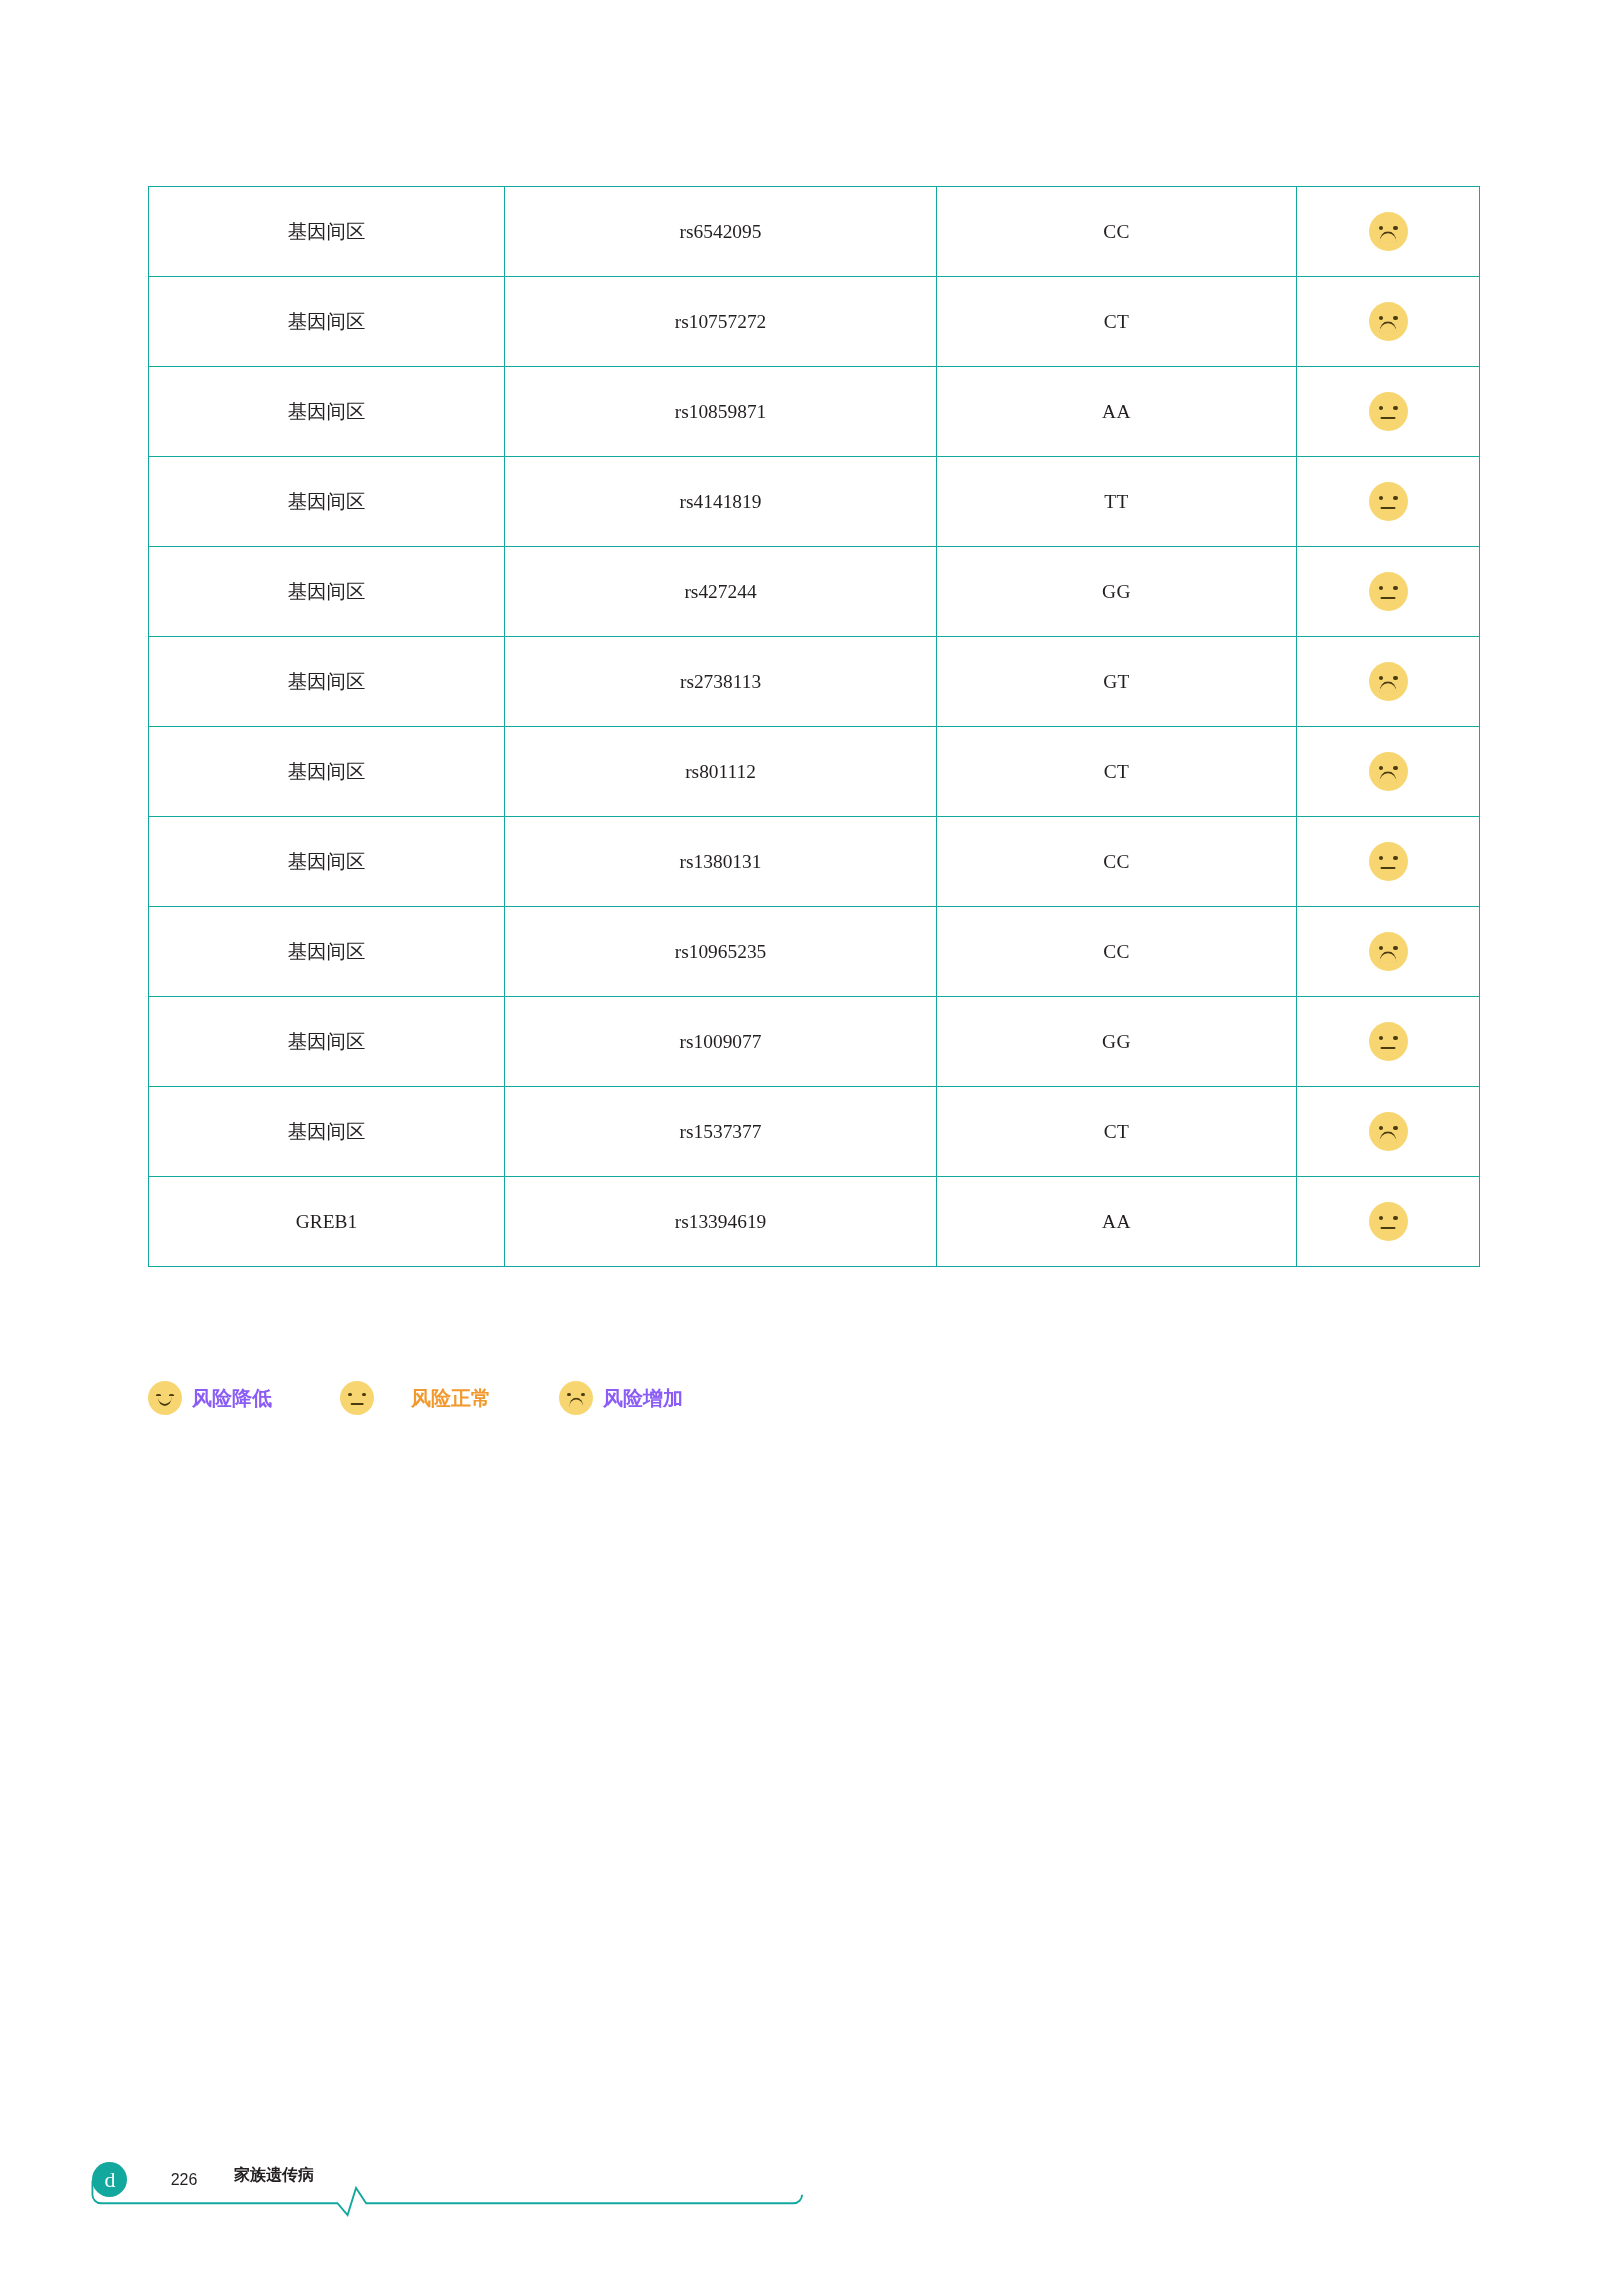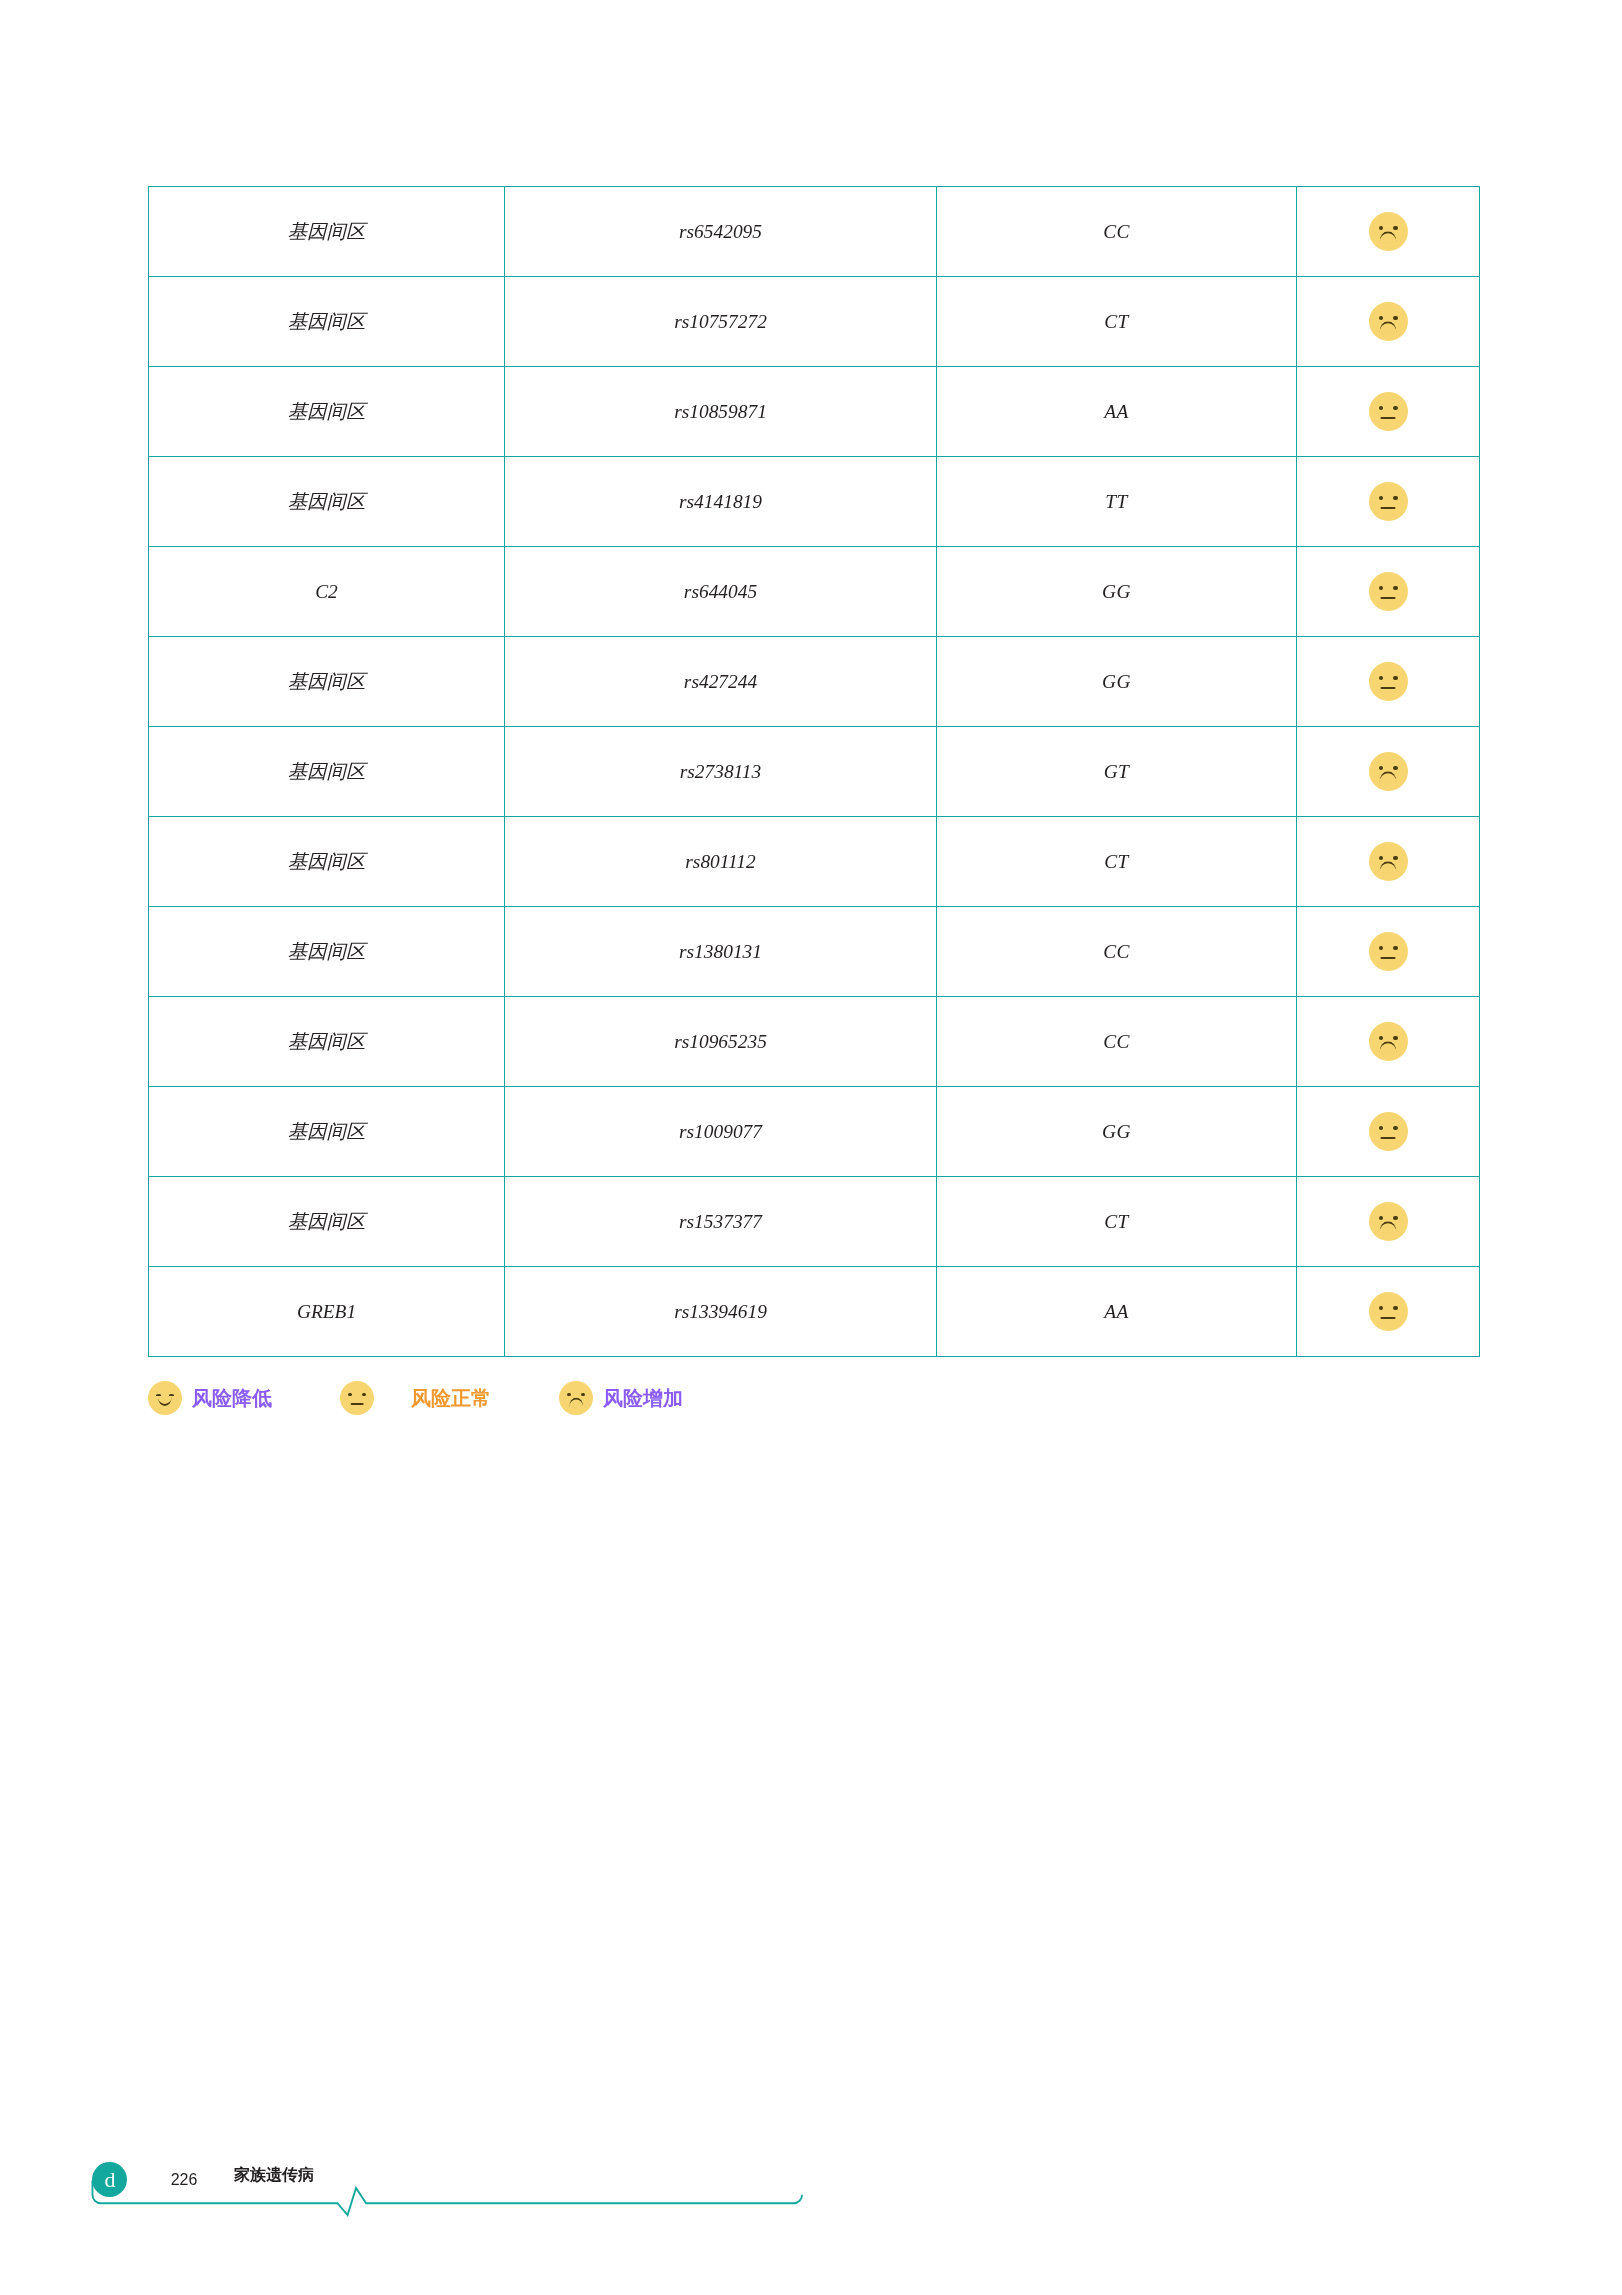--- a/index.html
+++ b/index.html
@@ -20,21 +20,20 @@
     position: absolute;
     inset: 0;
   }
 
   
   .table-wrap {
     position: absolute;
     left: 148px;
     top: 186px;
     width: 1326px;
-    font-style: italic;
   }
   table.geno {
     border-collapse: collapse;
     width: 100%;
     table-layout: fixed;
   }
   table.geno td {
     border: 1.3px solid #13a89e;
     height: 89px;
     text-align: center;
@@ -220,26 +219,20 @@
           <tr>
             <td class="col-gene">基因间区</td>
             <td class="col-rs">rs10859871</td>
             <td class="col-geno">AA</td>
             <td class="col-face"><span class="face neutral"><span class="mouth"></span></span></td>
           </tr>
           <tr>
             <td class="col-gene">基因间区</td>
             <td class="col-rs">rs4141819</td>
             <td class="col-geno">TT</td>
-            <td class="col-face"><span class="face neutral"><span class="mouth"></span></span></td>
-          </tr>
-          <tr>
-            <td class="col-gene latin">C2</td>
-            <td class="col-rs">rs644045</td>
-            <td class="col-geno">GG</td>
             <td class="col-face"><span class="face neutral"><span class="mouth"></span></span></td>
           </tr>
           <tr>
             <td class="col-gene">基因间区</td>
             <td class="col-rs">rs427244</td>
             <td class="col-geno">GG</td>
             <td class="col-face"><span class="face neutral"><span class="mouth"></span></span></td>
           </tr>
           <tr>
             <td class="col-gene">基因间区</td>

